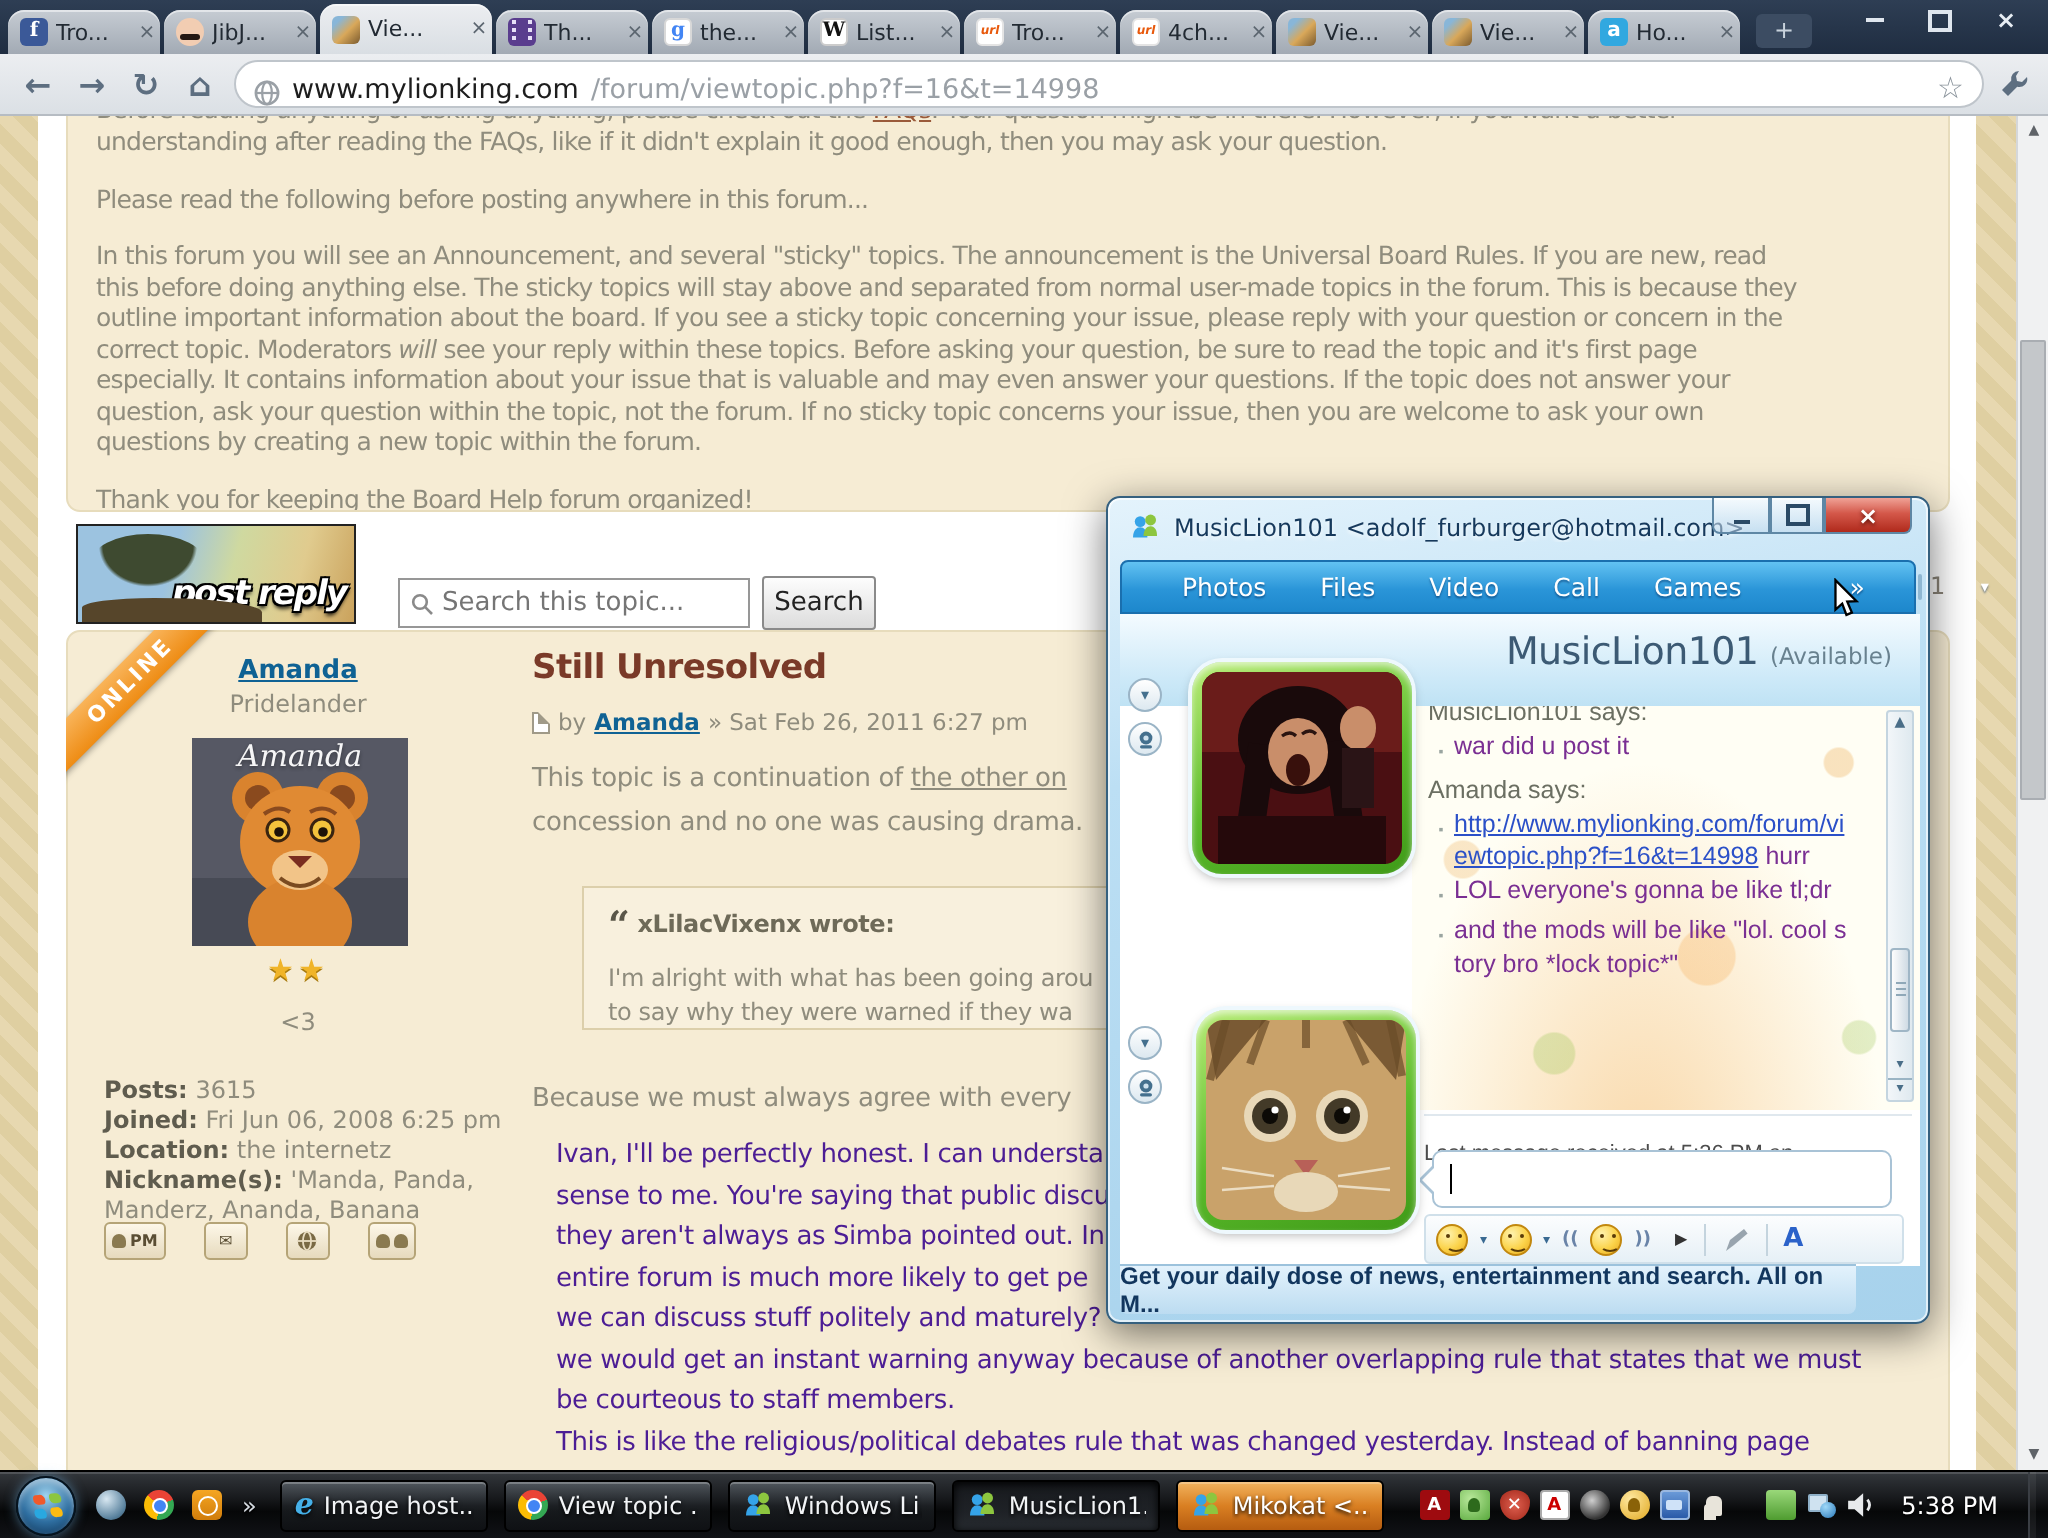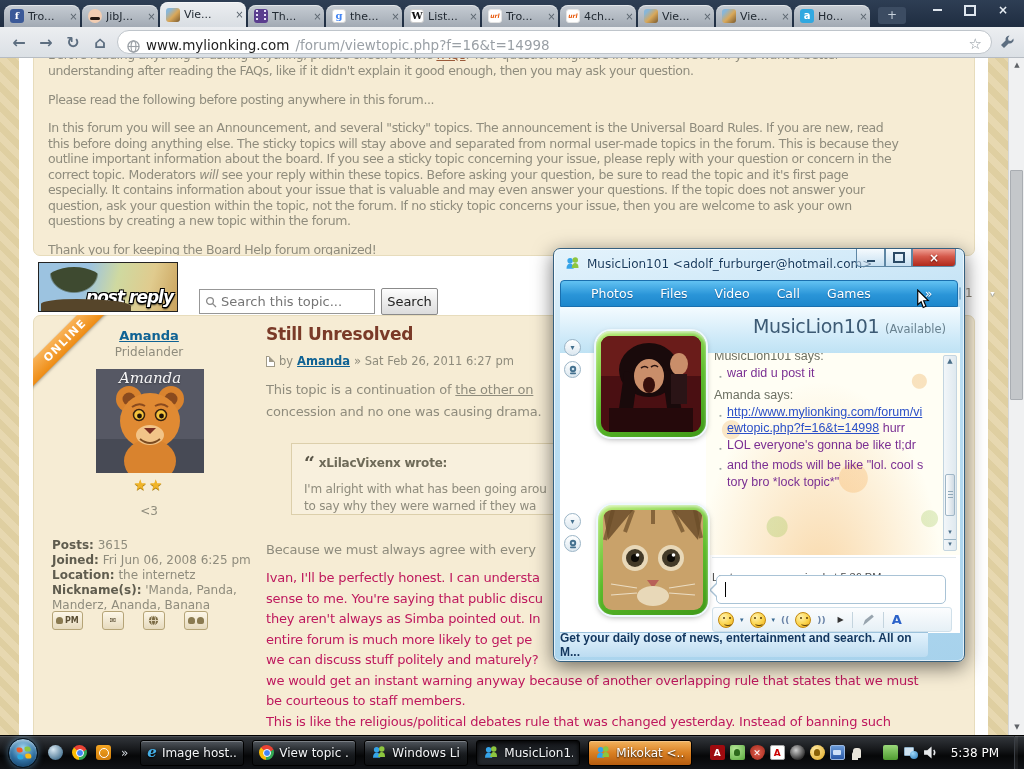--- a/index.html
+++ b/index.html
@@ -84,21 +84,21 @@
 .byline{position:absolute;left:0;top:38px;font-size:11.5px;color:#8f8c7d;display:flex;align-items:center;gap:4px}
 .pageicon{width:9px;height:11px;background:#fff;border:1px solid #a09a88;position:relative}
 .pageicon::after{content:"";position:absolute;right:-1px;top:-1px;border:3px solid #f6ecd4;border-left-color:#a09a88;border-bottom-color:#a09a88}
 .byline a{color:#0f6294;font-weight:bold;text-decoration:underline}
 .pbody{position:absolute;font-size:13px;color:#8f8c7d;white-space:nowrap;letter-spacing:-0.2px}
 .pbody a{color:#8f8c7d;text-decoration:underline}
 .quotebox{position:absolute;left:25px;top:127px;width:620px;height:72px;background:#f8f0dd;border:1px solid #dccfab;padding:8px 12px;font-size:12px;color:#8f8c7d;letter-spacing:-0.2px}
 .qhead{font-weight:bold;color:#6e6a58;margin-bottom:7px;white-space:nowrap}
 .qmark{font-family:"DejaVu Serif",serif;font-size:19px;color:#5a5648;margin-right:4px;vertical-align:-3px;font-weight:bold}
 .qline{white-space:nowrap;line-height:17px}
-.body3{position:absolute;left:0;top:252px;line-height:20.5px;font-size:13px;color:#be185d;letter-spacing:-0.2px}
+.body3{position:absolute;left:12px;top:252px;line-height:20.5px;font-size:13px;color:#4c1d95;letter-spacing:-0.2px}
 .body3 div{white-space:nowrap}
 
 
 #msn{position:absolute;left:553px;top:248px;width:412px;height:414px;z-index:30;border-radius:7px;background:linear-gradient(170deg,#e4f3fc,#bcdff4 30%,#a7d2ec);border:1px solid #35607f;box-shadow:0 5px 20px rgba(0,0,0,.55),inset 0 0 0 1px rgba(255,255,255,.65)}
 .msn-titlebar{position:absolute;left:0;top:0;width:100%;height:30px;display:flex;align-items:center;padding:0 10px;gap:6px}
 .msn-title{font-size:12px;color:#16395c;text-shadow:0 1px 2px rgba(255,255,255,.9);white-space:nowrap;overflow:hidden;flex:1}
 .aerobtns{display:flex;position:absolute;right:8px;top:0}
 .ab{height:18px;display:flex;align-items:center;justify-content:center;border:1px solid #5e87a5;border-top:none;background:linear-gradient(rgba(255,255,255,.75),rgba(190,215,235,.5));color:#2a4a66;font-size:10px;font-weight:bold}
 .ab-min{width:29px;border-radius:0 0 0 4px}
 .ab-min::after{content:"";width:8px;height:2px;background:#2a4a66;margin-top:6px}
@@ -402,21 +402,21 @@
         </div>
         <div class="pbody" style="top:226px">Because we must always agree with every</div>
         <div class="body3">
           <div>Ivan, I'll be perfectly honest. I can understa</div>
           <div>sense to me. You're saying that public discu</div>
           <div>they aren't always as Simba pointed out. In</div>
           <div>entire forum is much more likely to get pe</div>
           <div>we can discuss stuff politely and maturely?</div>
           <div>we would get an instant warning anyway because of another overlapping rule that states that we must</div>
           <div>be courteous to staff members.</div>
-          <div>This is like the religious/political debates rule that was changed yesterday. Instead of banning such</div>
+          <div>This is like the religious/political debates rule that was changed yesterday. Instead of banning page</div>
         </div>
       </div>
     </div>
 
     <div id="vscroll">
       <div class="sarrow" style="top:0">▲</div>
       <div class="thumb"></div>
       <div class="sarrow" style="bottom:0">▼</div>
     </div>
   </div>

